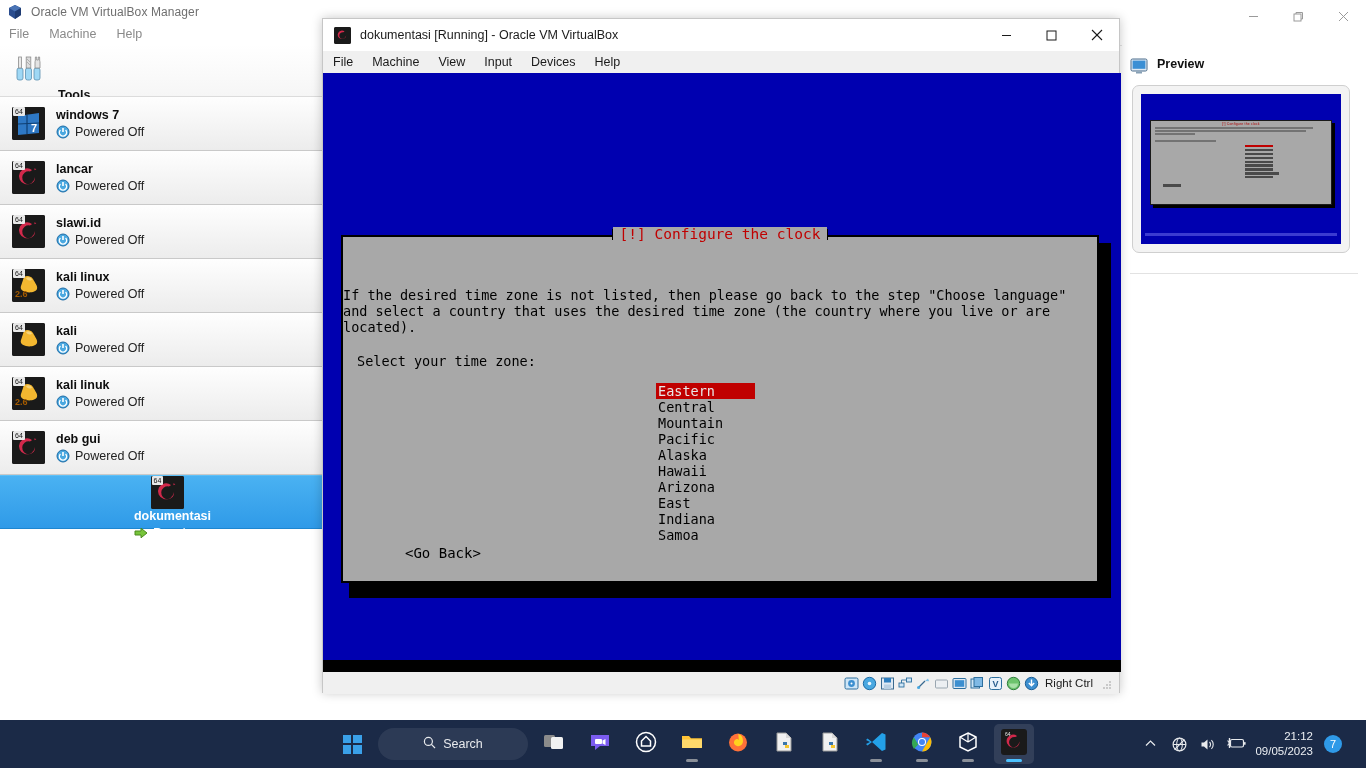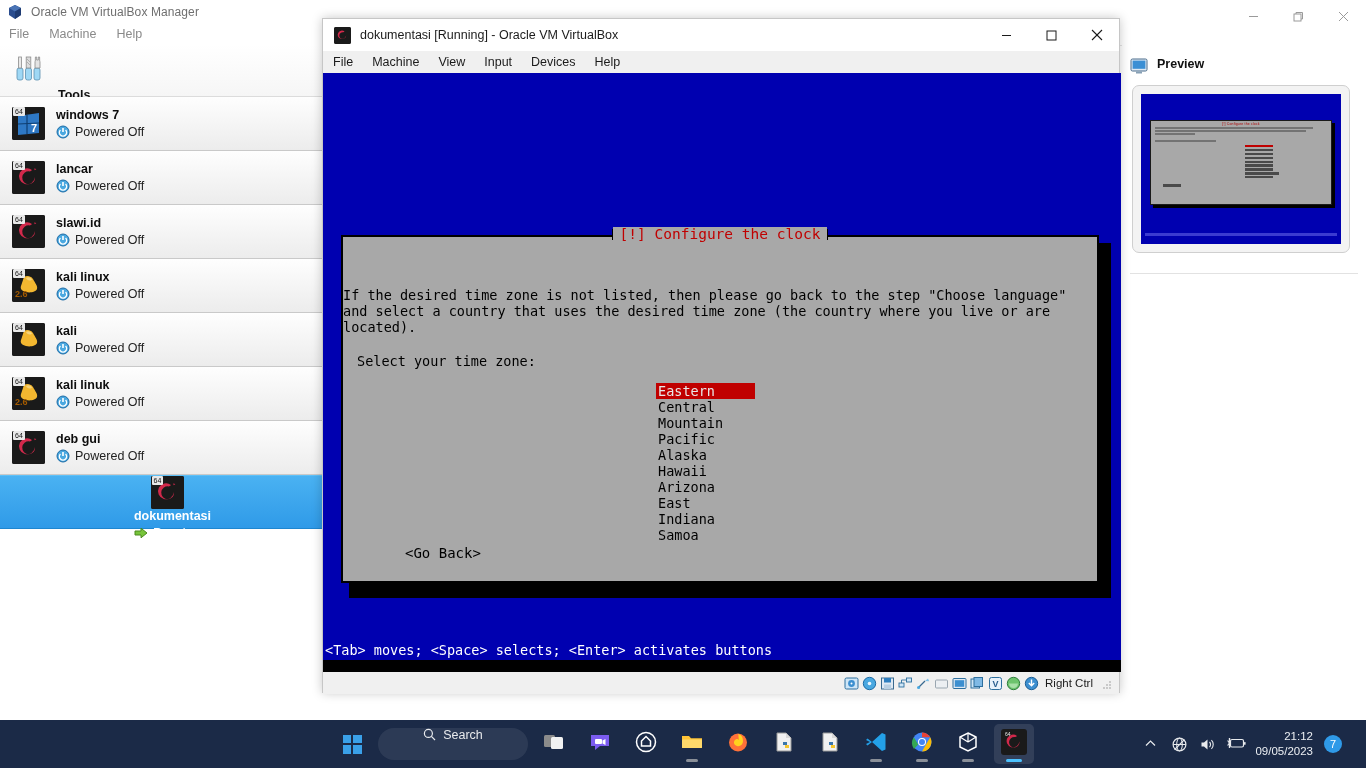--- a/index.html
+++ b/index.html
@@ -224,21 +224,21 @@
     position: relative; border-radius: 5px;
   }
   .tb-item.active { background: rgba(255,255,255,0.10); }
   .tb-underline {
     position: absolute; bottom: 2px; left: 50%; transform: translateX(-50%);
     width: 12px; height: 3px; border-radius: 2px; background: #8a8f98;
   }
   .tb-underline.wide { width: 16px; background: #4cc2ff; }
   .tb-search {
     height: 32px; width: 150px; border-radius: 16px; background: rgba(255,255,255,0.08);
-    display: flex; align-items: flex-start; justify-content: center; gap: 7px;
+    display: flex; align-items: center; justify-content: center; gap: 7px;
     color: #e8eaed; font-size: 12.5px;
   }
   .tb-tray {
     position: absolute; right: 0; top: 0; height: 48px; display: flex; align-items: center;
     gap: 11px; padding-right: 24px; color: #e8eaed;
   }
   .tray-ico { width: 17px; height: 17px; position: relative; }
   .tray-clock {
     display: flex; flex-direction: column; align-items: flex-end;
     font-size: 11.5px; line-height: 15px; color: #eceff3;
@@ -616,21 +616,20 @@
           <div class="tz-item">Alaska</div>
           <div class="tz-item">Hawaii</div>
           <div class="tz-item">Arizona</div>
           <div class="tz-item">East Indiana</div>
           <div class="tz-item">Samoa</div>
         </div>
 
         <div class="inst-goback">&lt;Go Back&gt;</div>
       </div>
 
-      <div class="vm-helpbar">&lt;Tab&gt; moves; &lt;Space&gt; selects; &lt;Enter&gt; activates buttons</div>
       <div class="vm-black-strip"></div>
     </div>
 
     <div class="vm-statusbar">
       <span class="sb-icon">
         <svg width="15" height="15" viewBox="0 0 15 15">
             <rect x="1" y="2" width="13" height="11" rx="1.5" fill="#cfe6f7" stroke="#2d6f9e" stroke-width="1"></rect>
             <circle cx="7.5" cy="7.5" r="3.4" fill="#3c8fd0"></circle>
             <circle cx="7.5" cy="7.5" r="1" fill="#fff"></circle>
           </svg>

